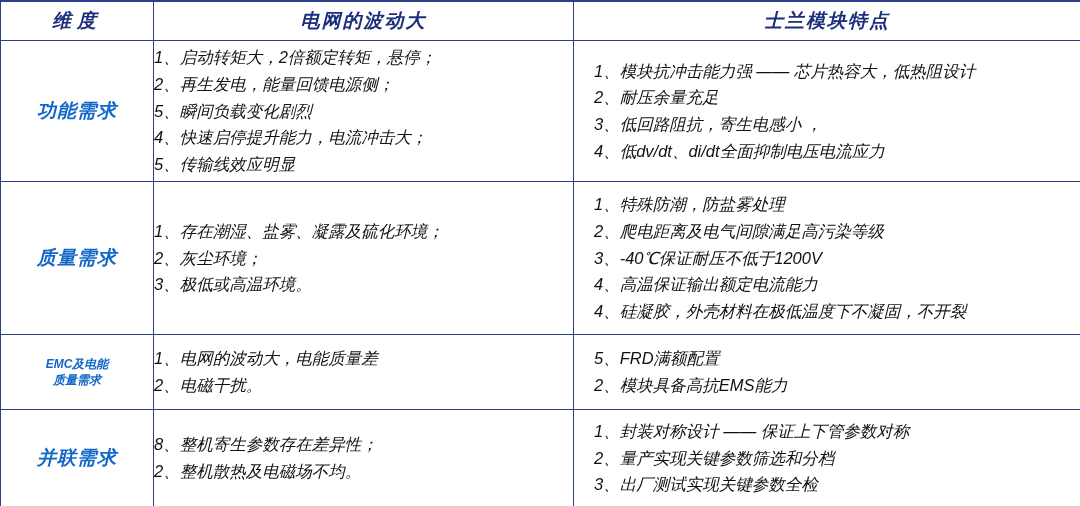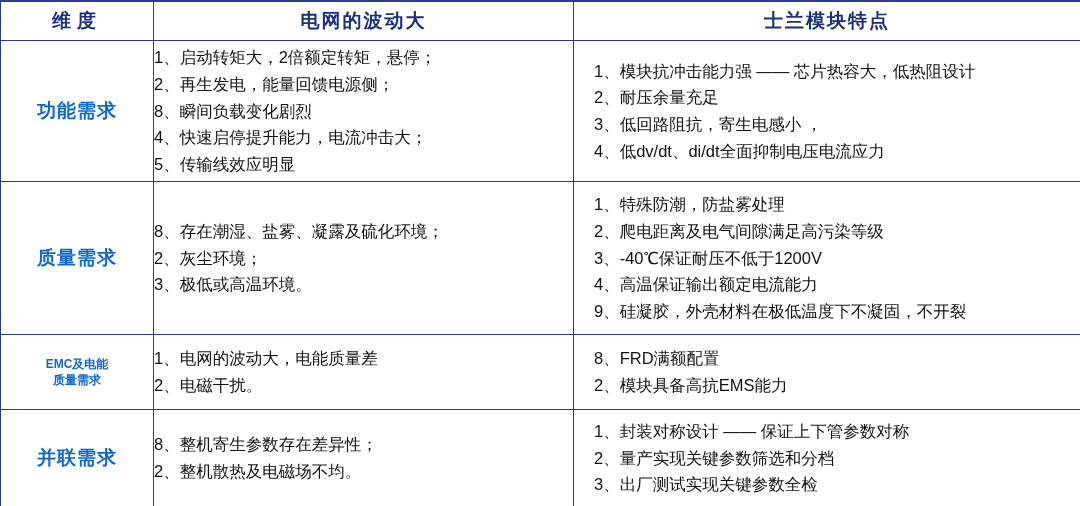--- a/index.html
+++ b/index.html
@@ -15,20 +15,21 @@
   }
   .table-wrap {
     width: 1080px;
     height: 506px;
     box-sizing: border-box;
   }
   table.req-table {
     border-collapse: collapse;
     width: 1080px;
     table-layout: fixed;
+    font-style: italic;
   }
   table.req-table col.c1 { width: 153px; }
   table.req-table col.c2 { width: 420px; }
   table.req-table col.c3 { width: 507px; }
 
   table.req-table td, table.req-table th {
     border: 1px solid #2b3e8c;
     vertical-align: middle;
     padding: 0;
   }
@@ -95,61 +96,61 @@
     </thead>
     <tbody>
 
       <tr class="r1">
         <td class="dim">
           <div class="dim-inner">功能需求</div>
         </td>
         <td class="content">
           <div class="line">1、启动转矩大，2倍额定转矩，悬停；</div>
           <div class="line">2、再生发电，能量回馈电源侧；</div>
-          <div class="line">8、瞬间负载变化剧烈</div>
+          <div class="line">5、瞬间负载变化剧烈</div>
           <div class="line">4、快速启停提升能力，电流冲击大；</div>
           <div class="line">5、传输线效应明显</div>
         </td>
         <td class="content wide">
           <div class="line">1、模块抗冲击能力强 —— 芯片热容大，低热阻设计</div>
           <div class="line">2、耐压余量充足</div>
           <div class="line">3、低回路阻抗，寄生电感小 ，</div>
           <div class="line">4、低dv/dt、di/dt全面抑制电压电流应力</div>
         </td>
       </tr>
 
       <tr class="r2">
         <td class="dim">
           <div class="dim-inner">质量需求</div>
         </td>
         <td class="content">
-          <div class="line">8、存在潮湿、盐雾、凝露及硫化环境；</div>
+          <div class="line">1、存在潮湿、盐雾、凝露及硫化环境；</div>
           <div class="line">2、灰尘环境；</div>
           <div class="line">3、极低或高温环境。</div>
         </td>
         <td class="content wide">
           <div class="line">1、特殊防潮，防盐雾处理</div>
           <div class="line">2、爬电距离及电气间隙满足高污染等级</div>
           <div class="line">3、-40℃保证耐压不低于1200V</div>
           <div class="line">4、高温保证输出额定电流能力</div>
-          <div class="line">9、硅凝胶，外壳材料在极低温度下不凝固，不开裂</div>
+          <div class="line">4、硅凝胶，外壳材料在极低温度下不凝固，不开裂</div>
         </td>
       </tr>
 
       <tr class="r3">
         <td class="dim emc">
           <div class="dim-inner">EMC及电能</div>
           <div class="dim-inner">质量需求</div>
         </td>
         <td class="content">
           <div class="line">1、电网的波动大，电能质量差</div>
           <div class="line">2、电磁干扰。</div>
         </td>
         <td class="content wide">
-          <div class="line">8、FRD满额配置</div>
+          <div class="line">5、FRD满额配置</div>
           <div class="line">2、模块具备高抗EMS能力</div>
         </td>
       </tr>
 
       <tr class="r4">
         <td class="dim">
           <div class="dim-inner">并联需求</div>
         </td>
         <td class="content">
           <div class="line">8、整机寄生参数存在差异性；</div>

